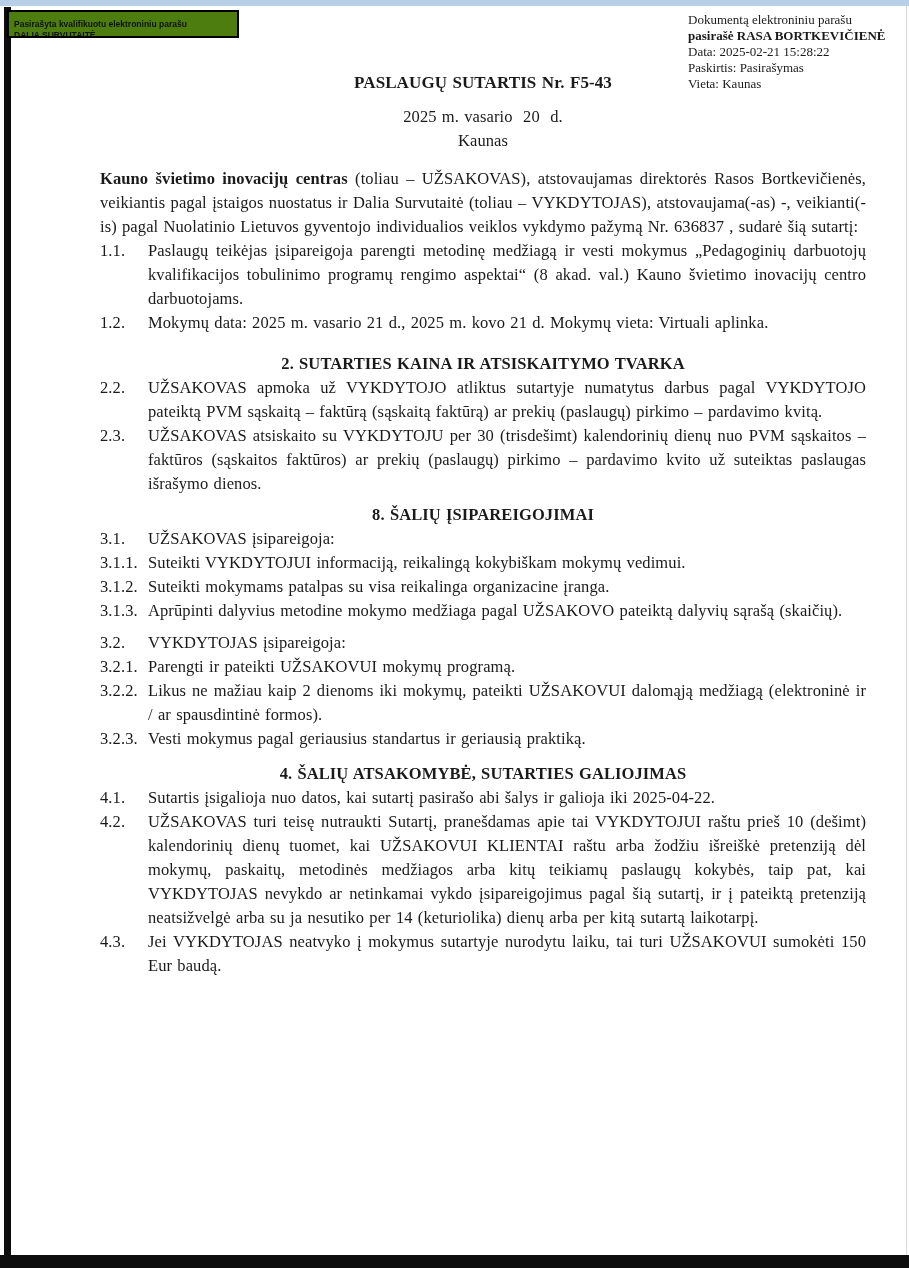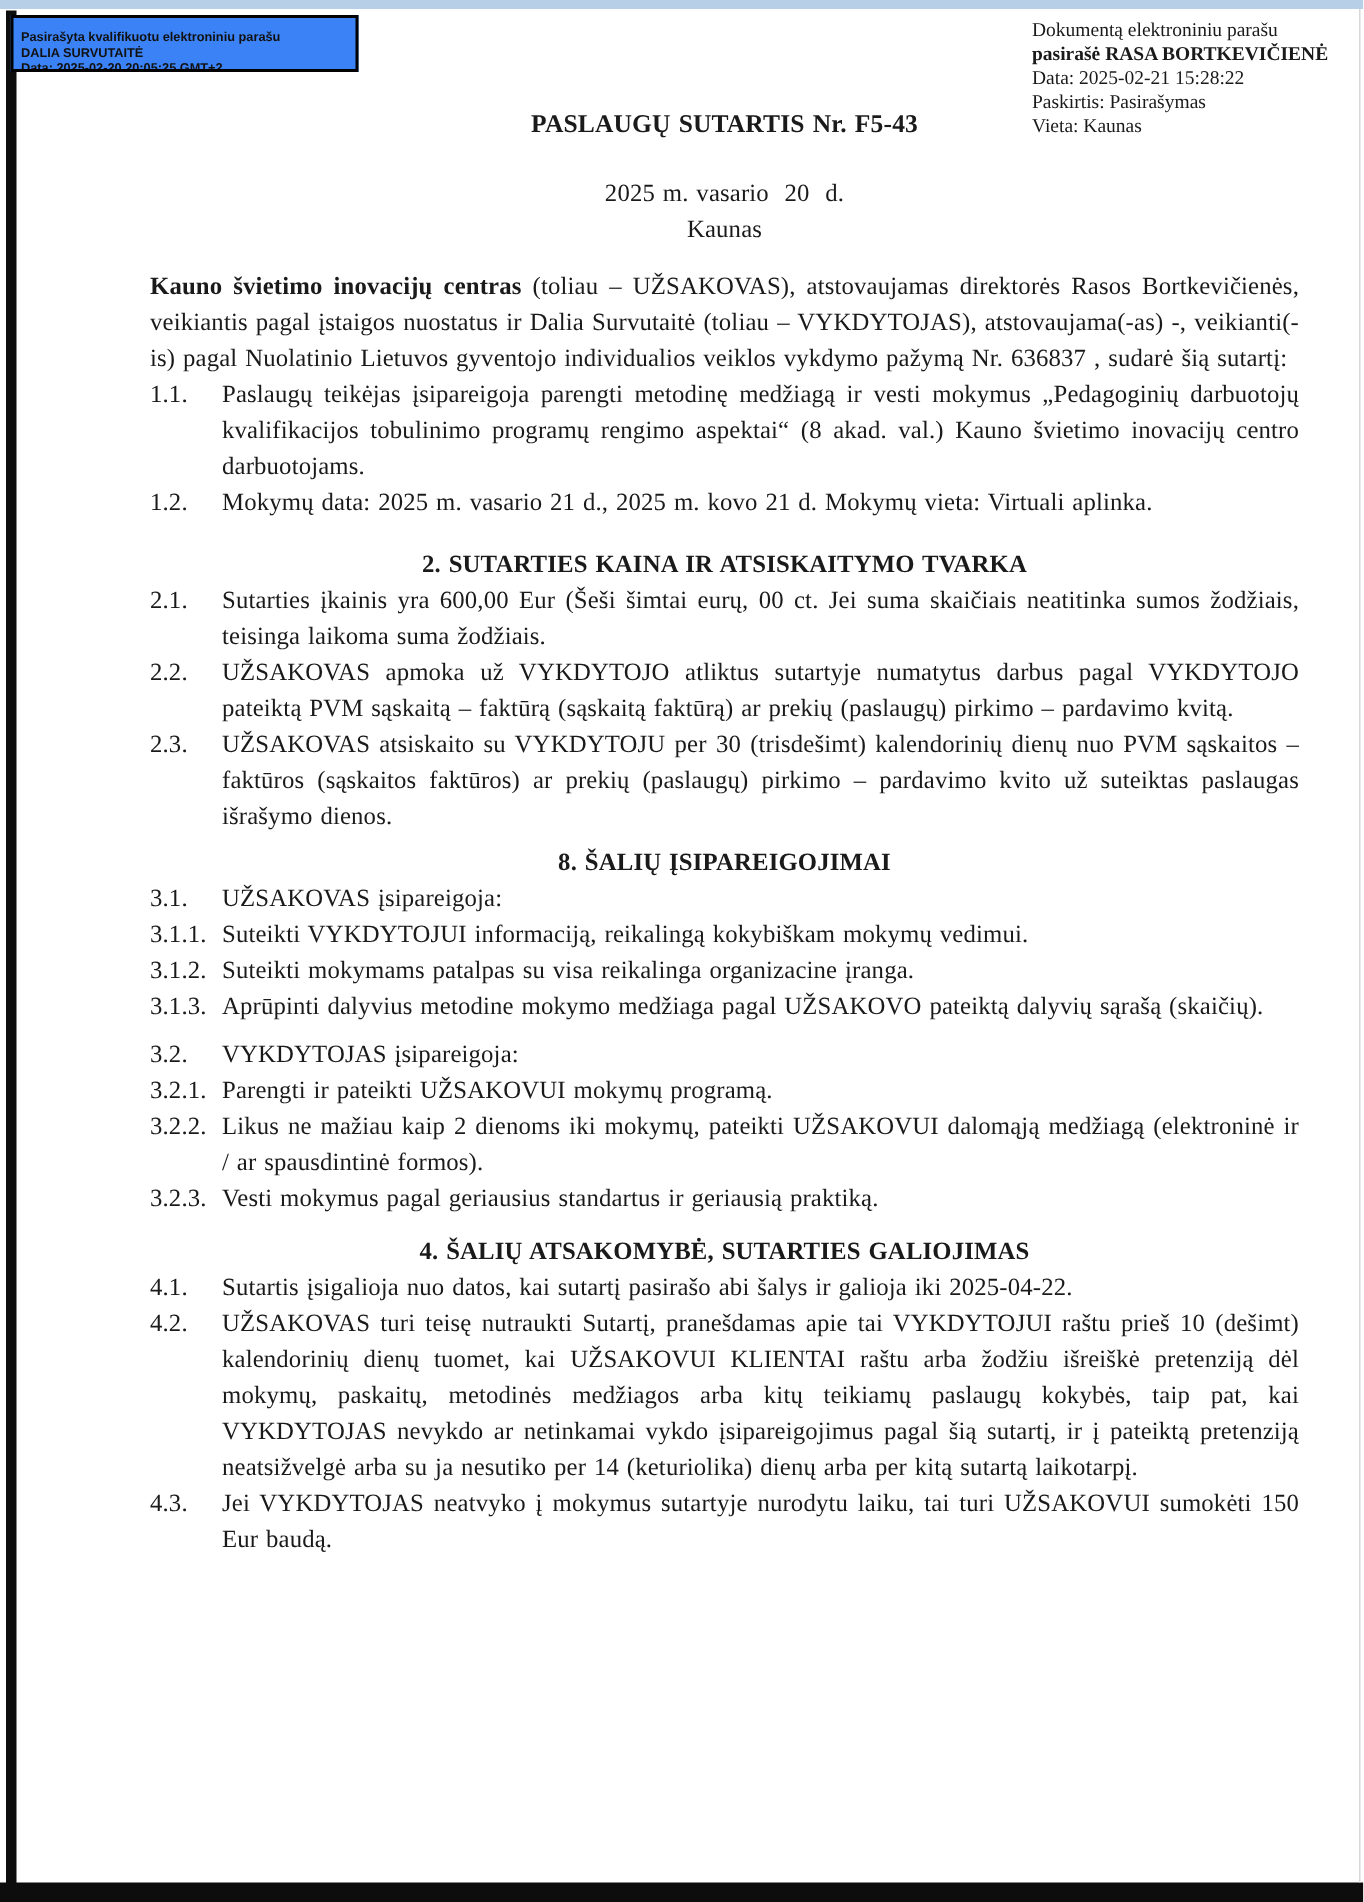--- a/index.html
+++ b/index.html
@@ -12,22 +12,22 @@
     color:#1a1a1a;
   }
   
   .top-strip{position:absolute;top:0;left:0;width:909px;height:6px;background:#b8cfe8;}
   .left-bar{position:absolute;top:7px;bottom:12px;left:4px;width:7px;background:#0d0d0d;}
   .bottom-bar{position:absolute;bottom:0;left:0;width:909px;height:13px;background:#0d0d0d;}
   .right-hairline{position:absolute;top:6px;bottom:13px;right:2px;width:1px;background:#d7d7d7;}
 
   
   .stamp-left{
-    position:absolute;left:7px;top:10px;width:232px;height:38px;
-    border:2px solid #000;background:#3b82f6;
+    position:absolute;left:7px;top:10px;width:232px;height:28px;
+    border:2px solid #000;background:#4d7c0f;
     font-family:"Liberation Sans","DejaVu Sans",sans-serif;
     font-size:8.5px;font-weight:bold;line-height:10.5px;
     padding:7px 4px 0 5px;box-sizing:border-box;color:#111;
     white-space:nowrap;overflow:hidden;
   }
   .stamp-right{
     position:absolute;left:688px;top:12px;
     font-size:13px;line-height:16px;color:#1a1a1a;
   }
   .stamp-right .bold{font-weight:700;}
@@ -36,21 +36,21 @@
   .content{
     margin-left:100px;margin-right:43px;
     padding-top:73px;
     font-size:16.5px;line-height:24px;
     letter-spacing:0.1px;word-spacing:1px;
   }
   .title{
     text-align:center;font-weight:bold;font-size:17px;line-height:20px;margin:0;
   }
   .center{text-align:center;}
-  .date{margin-top:24px;white-space:pre-wrap;}
+  .date{margin-top:12px;white-space:pre-wrap;}
   .intro{margin:14px 0 0 0;text-align:justify;}
   .sec-heading{text-align:center;font-weight:bold;margin:14px 0 0 0;}
   .sec-heading.s2{margin-top:17px;}
   .sec-heading.s3{margin-top:7px;}
   .sec-heading.s4{margin-top:11px;}
   .item{display:flex;margin:0;}
   .item .num{flex:0 0 48px;}
   .item .txt{flex:1;text-align:justify;}
   .item.gap{margin-top:8px;}
 </style>
@@ -89,24 +89,20 @@
     <div class="item">
       <span class="num">1.1.</span>
       <span class="txt">Paslaugų teikėjas įsipareigoja parengti metodinę medžiagą ir vesti mokymus „Pedagoginių darbuotojų kvalifikacijos tobulinimo programų rengimo aspektai“ (8 akad. val.) Kauno švietimo inovacijų centro darbuotojams.</span>
     </div>
     <div class="item">
       <span class="num">1.2.</span>
       <span class="txt">Mokymų data: 2025 m. vasario 21 d., 2025 m. kovo 21 d. Mokymų vieta: Virtuali aplinka.</span>
     </div>
 
     <div class="sec-heading s2">2. SUTARTIES KAINA IR ATSISKAITYMO TVARKA</div>
-    <div class="item">
-      <span class="num">2.1.</span>
-      <span class="txt">Sutarties įkainis yra 600,00 Eur (Šeši šimtai eurų, 00 ct. Jei suma skaičiais neatitinka sumos žodžiais, teisinga laikoma suma žodžiais.</span>
-    </div>
     <div class="item">
       <span class="num">2.2.</span>
       <span class="txt">UŽSAKOVAS apmoka už VYKDYTOJO atliktus sutartyje numatytus darbus pagal VYKDYTOJO pateiktą PVM sąskaitą – faktūrą (sąskaitą faktūrą) ar prekių (paslaugų) pirkimo – pardavimo kvitą.</span>
     </div>
     <div class="item">
       <span class="num">2.3.</span>
       <span class="txt">UŽSAKOVAS atsiskaito su VYKDYTOJU per 30 (trisdešimt) kalendorinių dienų nuo PVM sąskaitos – faktūros (sąskaitos faktūros) ar prekių (paslaugų) pirkimo – pardavimo kvito už suteiktas paslaugas išrašymo dienos.</span>
     </div>
 
     <div class="sec-heading s3">8. ŠALIŲ ĮSIPAREIGOJIMAI</div>

